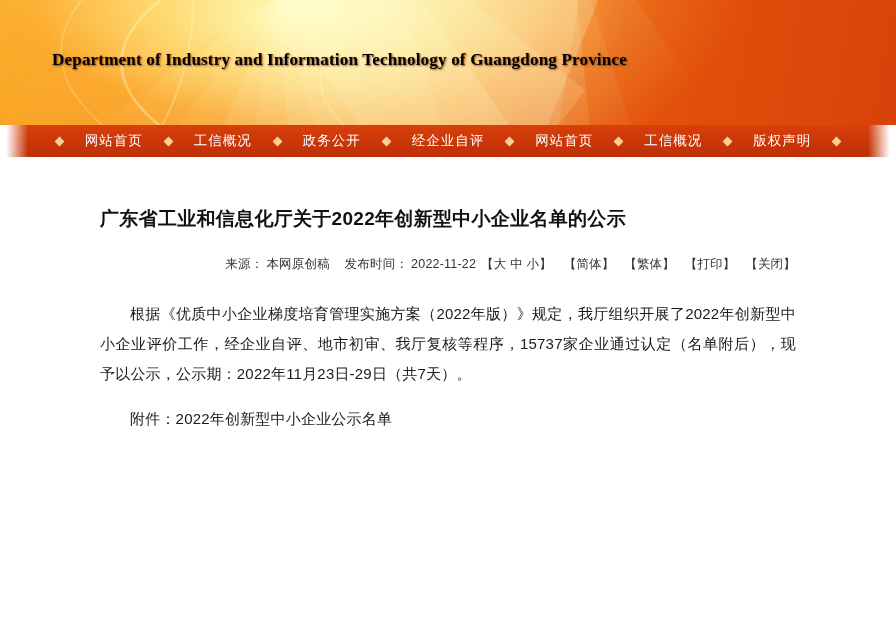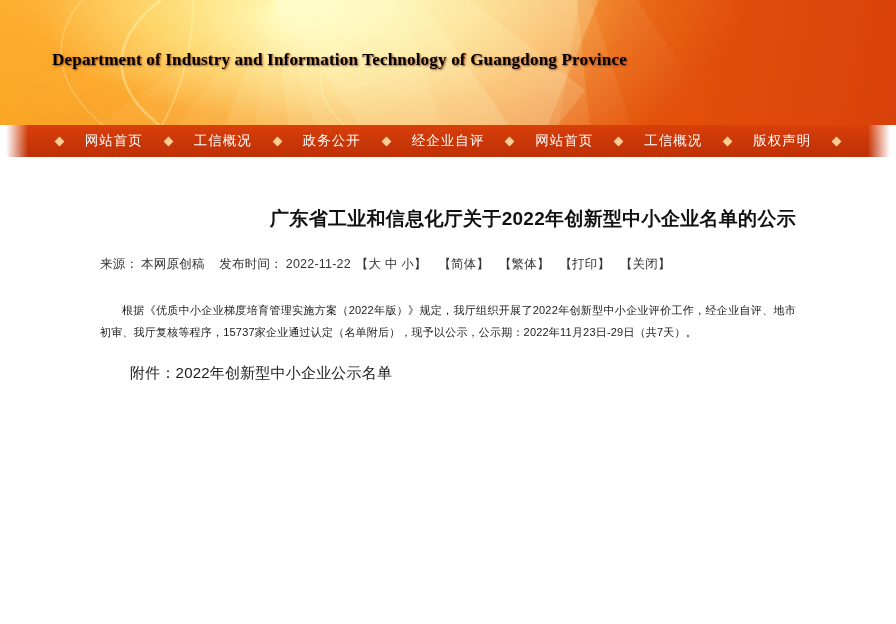--- a/index.html
+++ b/index.html
@@ -117,41 +117,41 @@
   .nav-edge.left { left: 0; background: linear-gradient(to right, #ffffff 0%, #ffffff 6px, rgba(217,64,10,0) 100%); }
   .nav-edge.right { right: 0; background: linear-gradient(to left, #ffffff 0%, #ffffff 6px, rgba(190,49,7,0) 100%); }
 
   
   .content {
     padding: 0 100px;
     background: #fff;
   }
   .doc-title {
     margin: 48px 0 0 0;
-    text-align: right;
+    text-align: left;
     font-size: 19px;
     font-weight: bold;
     color: #111;
     line-height: 1.5;
     letter-spacing: .3px;
   }
   .meta {
     margin-top: 22px;
-    text-align: left;
+    text-align: right;
     font-size: 12.5px;
     color: #333;
     letter-spacing: .2px;
   }
   .meta .seg { margin-right: 3px; }
   .meta .sizes { margin: 0 2px; }
   .meta .lnk { color: #333; cursor: pointer; }
 
   .para {
     margin-top: 26px;
-    font-size: 11px;
+    font-size: 15px;
     line-height: 2.0;
     color: #1a1a1a;
     text-indent: 2em;
     text-align: justify;
     letter-spacing: .2px;
   }
   .attach {
     font-size: 15px;
     line-height: 2.0;
     color: #1a1a1a;

